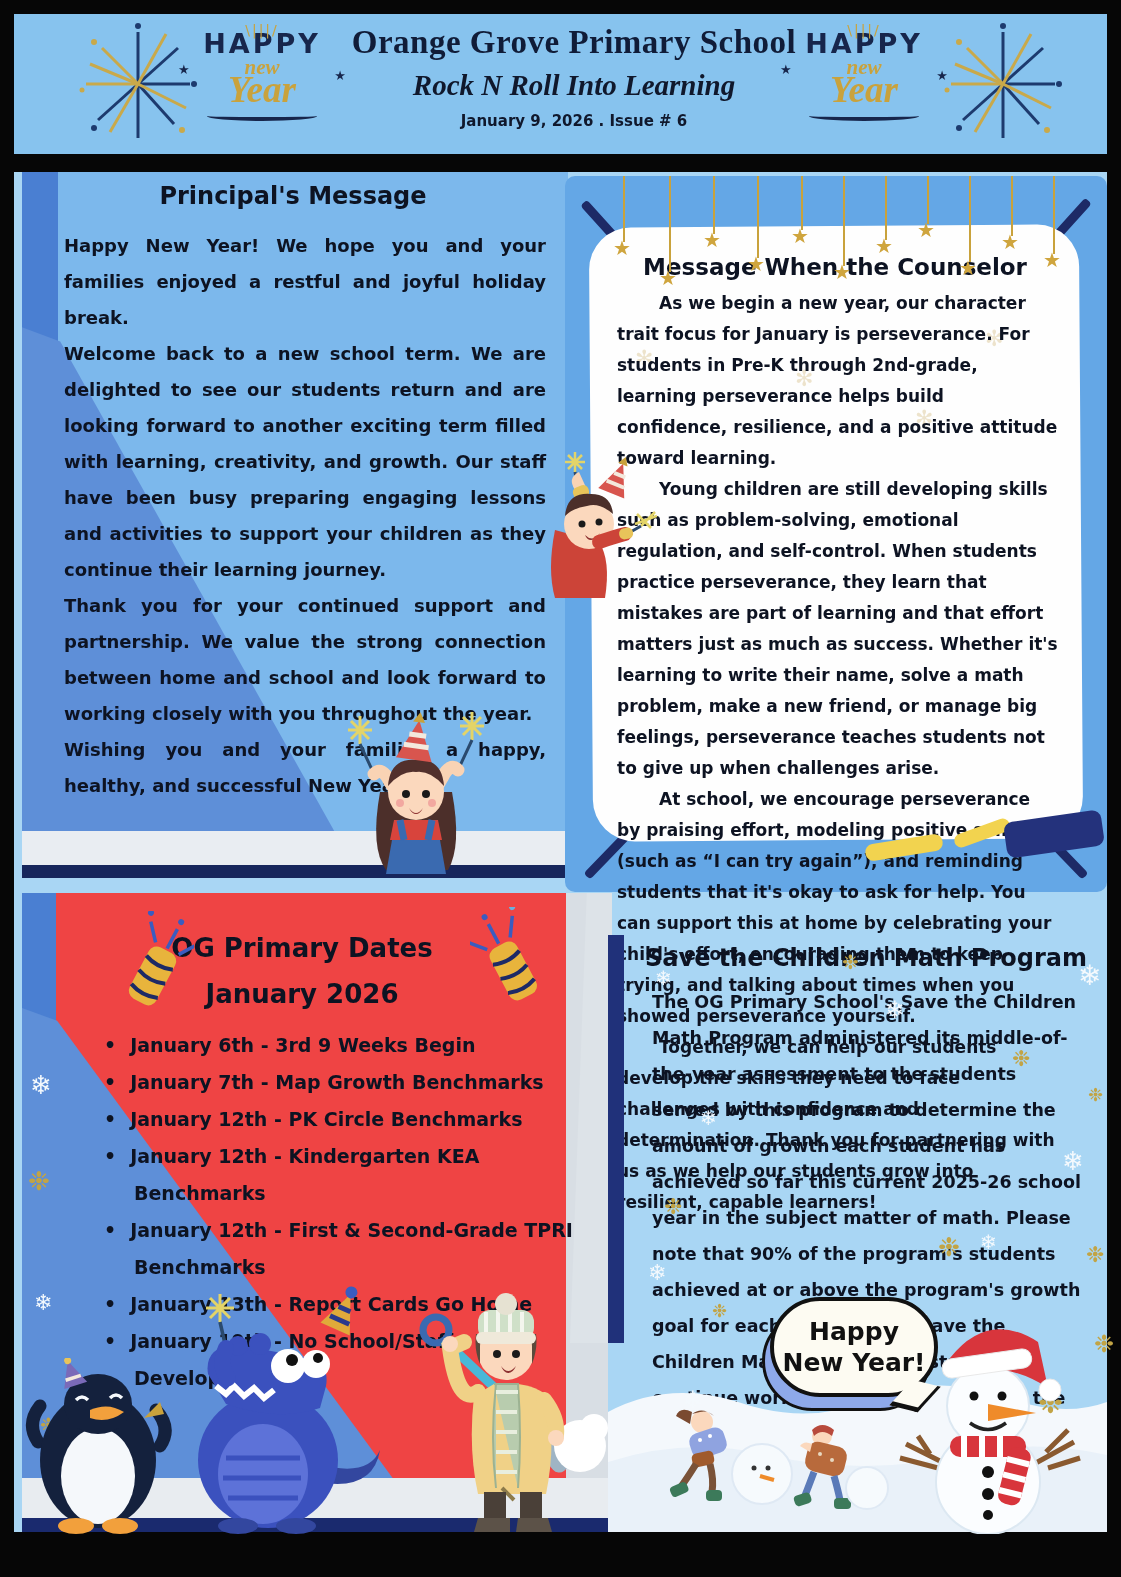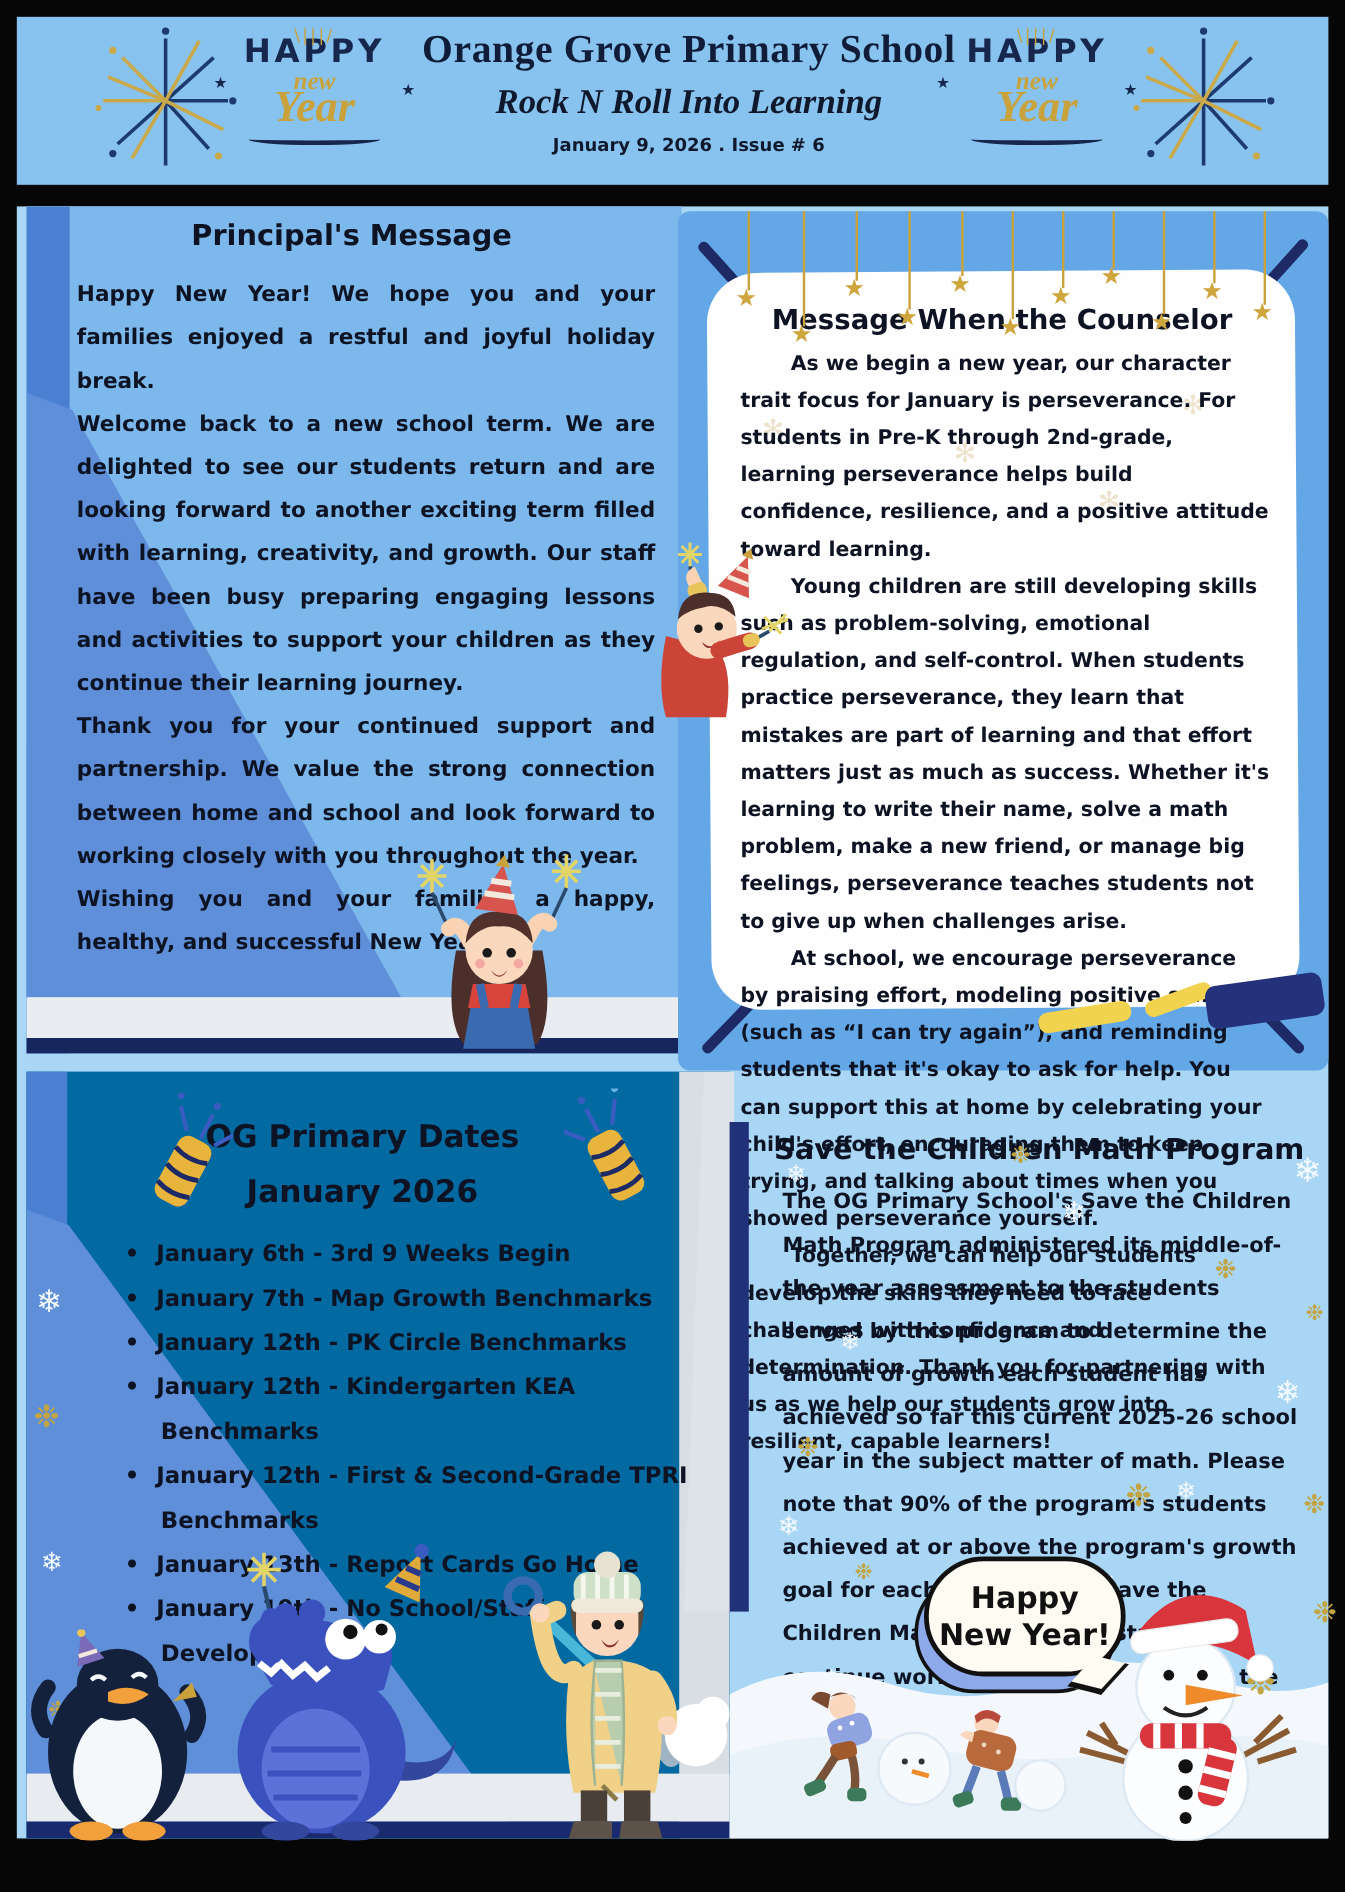--- a/index.html
+++ b/index.html
@@ -43,21 +43,21 @@
 .cl-pencil{position:absolute;width:64px;height:9px;background:#1d2a66;border-radius:4px}
 .cl-title{position:absolute;left:50px;top:78px;width:440px;text-align:center;font-size:23px;font-weight:700}
 .cl-text{position:absolute;left:52px;top:112px;width:442px;font-size:17px;font-weight:700;line-height:31px}
 .cl-text p{margin:0;text-indent:42px;text-align:left}
 .hang{position:absolute;top:0;width:2px;background:#c9a23c;z-index:2}
 .hang .star{position:absolute;bottom:-18px;left:-10px;color:#cfa53e;font-size:20px}
 .cl-mark{position:absolute;color:#e6d9b8;opacity:.7;font-size:22px}
 .chalk{position:absolute;background:#f2d34f;border-radius:8px;z-index:3}
 .eraser{position:absolute;background:#24327c;border-radius:9px;z-index:3}
 
-.panel-dates{position:absolute;left:22px;top:893px;width:586px;height:639px;background:#0369a1;overflow:hidden;z-index:1}
+.panel-dates{position:absolute;left:22px;top:893px;width:586px;height:639px;background:#ef4444;overflow:hidden;z-index:1}
 .dt-strip{position:absolute;left:0;top:0;width:34px;height:100%;background:#4a7fd2}
 .dt-diag{position:absolute;left:0;top:0;width:100%;height:100%;background:#5e8fd8;
   clip-path:polygon(0 18%,6% 20%,70% 100%,0 100%)}
 .dt-fold{position:absolute;right:0;top:0;width:42px;height:100%;background:#d8dee4}
 .dt-floor{position:absolute;left:0;bottom:14px;width:100%;height:40px;background:#e8ecf0}
 .dt-navy{position:absolute;left:0;bottom:0;width:100%;height:14px;background:#1a2a6e}
 .dt-title{position:absolute;left:60px;top:32px;width:440px;text-align:center;font-size:26px;font-weight:700;line-height:46px}
 .dt-list{position:absolute;left:82px;top:134px;width:470px;list-style:none;font-size:19px;font-weight:700;line-height:37px}
 .dt-list li{padding-left:30px;text-indent:-30px}
 .dt-list li::before{content:"•";margin-right:14px}

